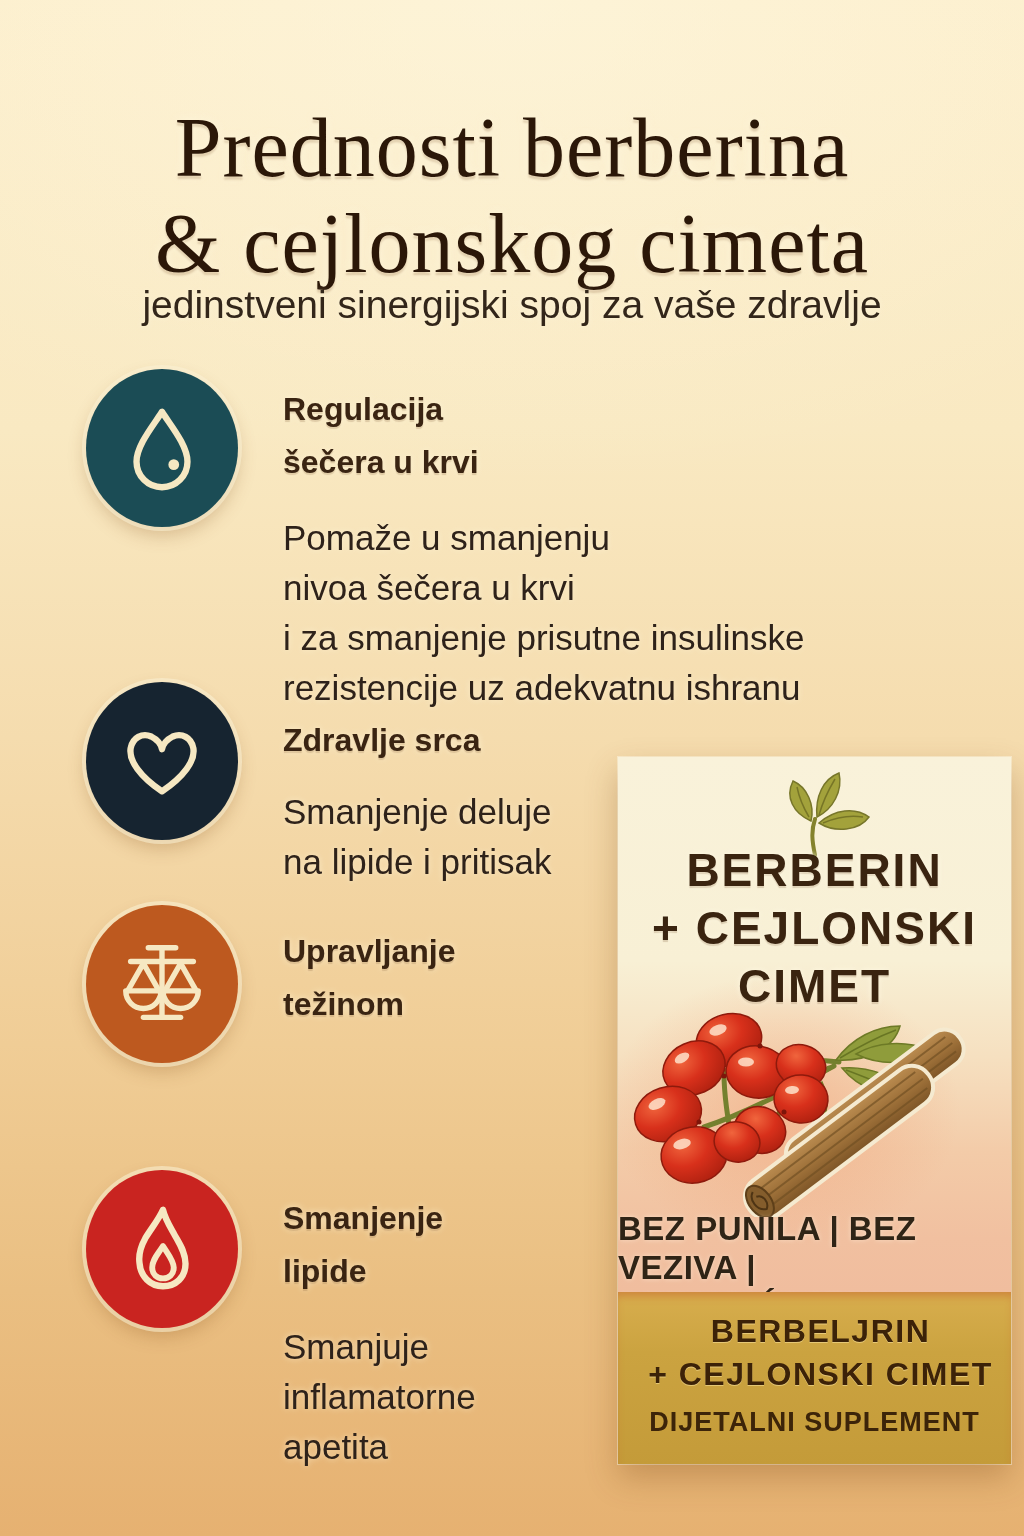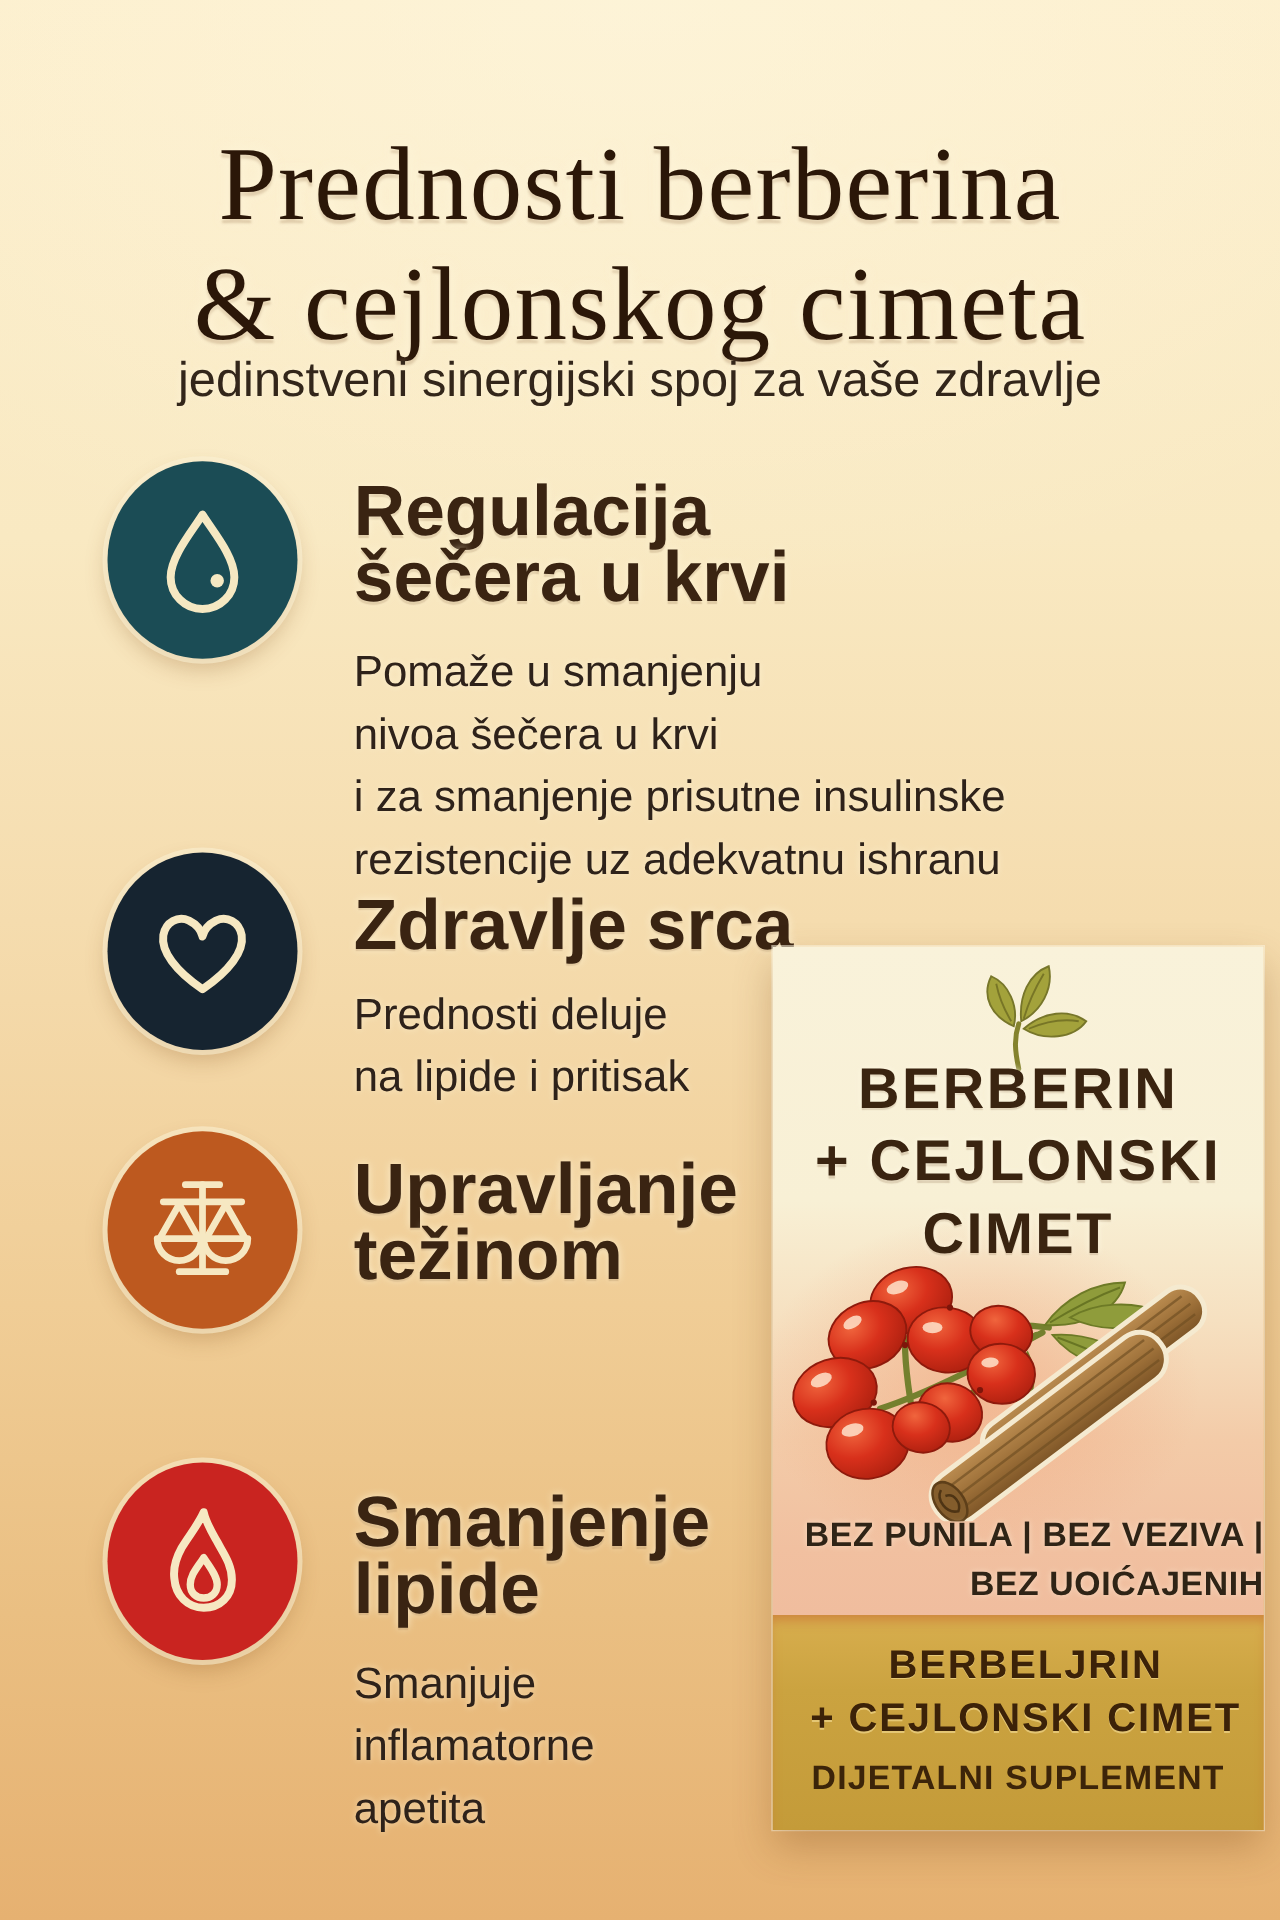--- a/index.html
+++ b/index.html
@@ -19,21 +19,21 @@
     font-size:39px;line-height:46px;font-weight:400;color:#33261a;
     text-shadow:0 0 6px rgba(255,247,221,.7);}
 
   
   .icon-circle{position:absolute;left:86px;width:152px;height:158px;border-radius:50%;
     display:flex;align-items:center;justify-content:center;
     box-shadow:0 0 0 4px rgba(252,242,214,.55),0 8px 18px rgba(130,75,25,.28);}
   .icon-circle svg{width:98px;height:98px;}
   .ic-stroke{fill:none;stroke:#f6e8c2;stroke-width:6.5;stroke-linecap:round;stroke-linejoin:round;}
   .benefit-text{position:absolute;left:283px;}
-  .benefit-heading{margin:0;font-size:57px;line-height:53px;font-weight:700;color:#3a2412;
+  .benefit-heading{margin:0;font-size:32px;line-height:53px;font-weight:700;color:#3a2412;
     text-shadow:0 0 7px rgba(255,246,218,.8),0 2px 1px rgba(100,55,15,.22);}
   .benefit-body{margin:24px 0 0 0;font-size:35px;line-height:50px;font-weight:400;color:#2e221a;
     text-shadow:0 0 6px rgba(255,246,218,.65);}
   .line{display:block;}
 
   
   .card{position:absolute;left:618px;top:757px;width:393px;height:707px;border-radius:0;
     box-shadow:0 14px 30px rgba(120,65,15,.30),0 0 0 1px rgba(255,250,230,.55);
     overflow:hidden;}
   .card-top{position:absolute;top:0;left:0;width:100%;height:535px;
@@ -41,22 +41,22 @@
       radial-gradient(60% 34% at 42% 66%,rgba(240,160,120,.55) 0%,rgba(240,160,120,0) 75%),
       linear-gradient(180deg,#f9f2da 0%,#f8f0d5 38%,#f6e0c0 56%,#f3cba8 74%,#f1c0a0 90%,#f0bd9e 100%);}
   .card-band{position:absolute;left:0;top:535px;width:100%;height:172px;text-align:center;
     background:linear-gradient(180deg,#d8ae4e 0%,#cba340 35%,#c49b39 100%);
     box-shadow:inset 0 7px 9px -3px rgba(200,110,50,.65);}
   .leaf-sprig{position:absolute;top:8px;left:50%;transform:translateX(-50%);}
   .card-title{position:absolute;top:84px;left:0;width:100%;text-align:center;
     font-size:46px;line-height:58px;font-weight:800;letter-spacing:2px;color:#3a2410;
     text-shadow:0 0 6px rgba(255,250,228,.9),0 2px 1px rgba(100,55,15,.25);}
   .card-illustration{position:absolute;top:245px;left:6px;}
-  .card-claims{position:absolute;top:452px;left:0;width:100%;text-align:right;
-    font-size:27px;line-height:39px;font-weight:700;color:#2f2416;letter-spacing:.5px;
+  .card-claims{position:absolute;top:452px;left:0;width:100%;text-align:left;
+    font-size:33px;line-height:39px;font-weight:700;color:#2f2416;letter-spacing:.5px;
     text-shadow:0 0 5px rgba(255,240,220,.6);}
   .band-title{margin-top:18px;font-size:32px;line-height:43px;font-weight:800;letter-spacing:1.5px;
     color:#3c2208;text-shadow:0 1px 0 rgba(255,235,170,.5);padding-left:12px;}
   .band-subtitle{margin-top:11px;font-size:27px;line-height:30px;font-weight:700;letter-spacing:1px;
     color:#3c2409;}
 </style>
 </head>
 <body>
 
 <div class="poster">
@@ -90,21 +90,21 @@
   <div class="icon-circle" style="top: 682px; background-color: rgb(22, 36, 48);">
     <svg viewBox="0 0 100 100">
       <path class="ic-stroke" d="M50 81 C 28 66, 16 50, 18 37 C 20 26, 30 21, 39 25 C 45 28, 49 33, 50 38 C 51 33, 55 28, 61 25 C 70 21, 80 26, 82 37 C 84 50, 72 66, 50 81 Z"></path>
     </svg>
   </div>
   <div class="benefit-text" style="top:714px;">
     <h2 class="benefit-heading">
       <span class="line">Zdravlje srca</span>
     </h2>
     <p class="benefit-body" style="margin-top:20px;">
-      <span class="line">Prednosti deluje</span>
+      <span class="line">Smanjenje deluje</span>
       <span class="line">na lipide i pritisak</span>
     </p>
   </div>
 
   <div class="icon-circle" style="top: 905px; background-color: rgb(189, 89, 31);">
     <svg viewBox="0 0 100 100">
       <g class="ic-stroke" style="stroke-width:5.5;">
         <path d="M36 13 L64 13"></path>
         <path d="M50 13 L50 83"></path>
         <path d="M18 27 L82 27"></path>

